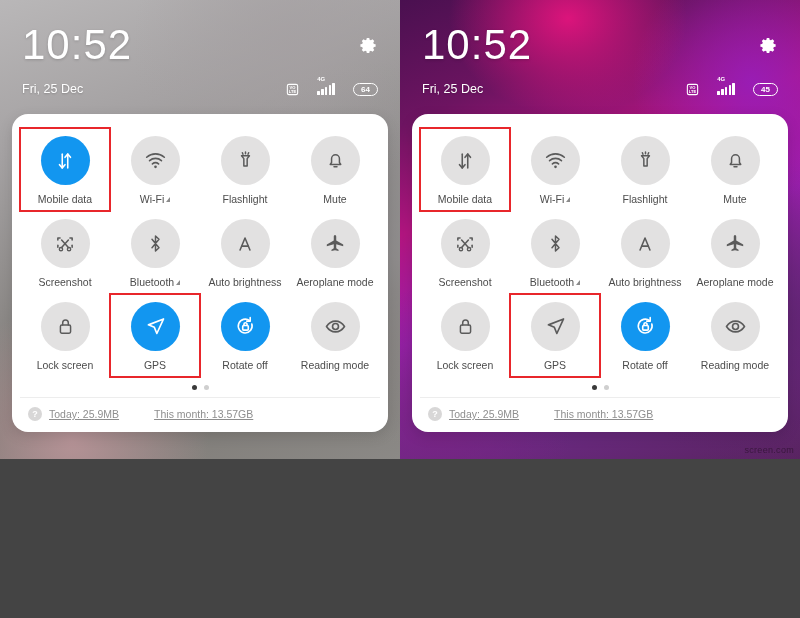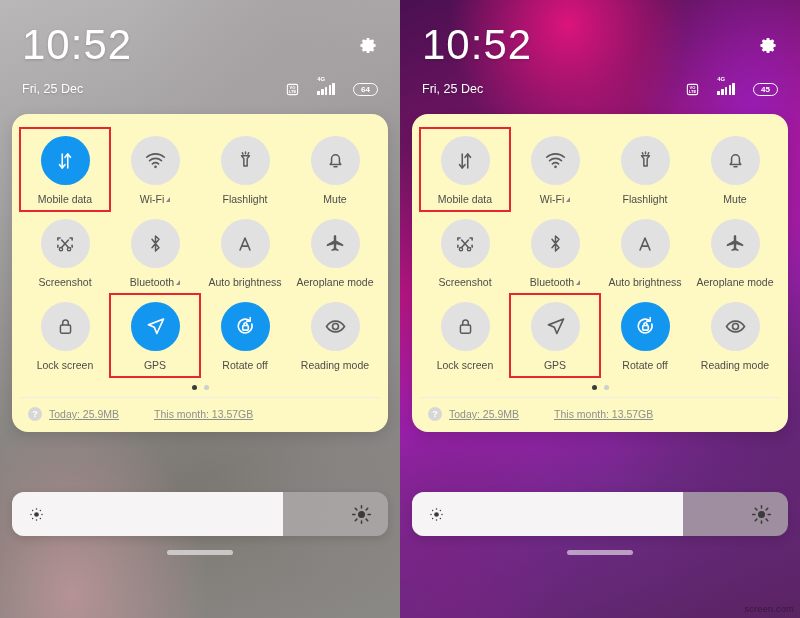--- a/index.html
+++ b/index.html
@@ -4,21 +4,21 @@
 <style>
   * { box-sizing: border-box; margin: 0; padding: 0; }
   body {
     width: 800px; height: 618px;
     font-family: "Liberation Sans", sans-serif;
     overflow: hidden;
     background: #444;
   }
   .stage { position: relative; width: 800px; height: 618px; display: flex; }
 
-  .phone { position: relative; width: 400px; height: 618px; overflow: hidden; }
+  .phone { position: relative; width: 400px; height: 459px; overflow: hidden; }
 
   
   .wall { position: absolute; inset: 0; }
   .wall-gray {
     background:
       radial-gradient(ellipse 55% 48% at 18% 96%, rgba(190,150,155,0.85) 0%, rgba(150,125,128,0.0) 62%),
       radial-gradient(ellipse 60% 55% at 72% 10%, rgba(165,160,162,0.75) 0%, rgba(130,128,130,0.0) 65%),
       radial-gradient(ellipse 70% 60% at 95% 55%, rgba(150,148,150,0.7) 0%, rgba(120,120,122,0.0) 70%),
       linear-gradient(160deg, #b9b7b8 0%, #a5a2a3 26%, #8d8a88 52%, #7c7873 72%, #8b8986 100%);
   }
@@ -64,21 +64,21 @@
   .net i:nth-child(6) { height: 12px; }
   .batt {
     min-width: 25px; height: 13px; border: 1.3px solid #fff; border-radius: 7px;
     display: flex; align-items: center; justify-content: center;
     font-size: 8px; color: #fff; font-weight: 600; padding: 0 3px;
   }
 
   
   .qs {
     position: absolute; left: 12px; right: 12px; top: 114px;
-    background: #fef9c3; border-radius: 16px;
+    background: #ffffff; border-radius: 16px;
     box-shadow: 0 4px 14px rgba(0,0,0,0.13);
     padding: 14px 8px 0 8px;
   }
   .tile-grid { display: grid; grid-template-columns: repeat(4, 1fr); }
   .tile {
     display: flex; flex-direction: column; align-items: center;
     padding: 8px 2px 6px 2px; position: relative;
   }
   .bubble {
     width: 49px; height: 49px; border-radius: 50%;

